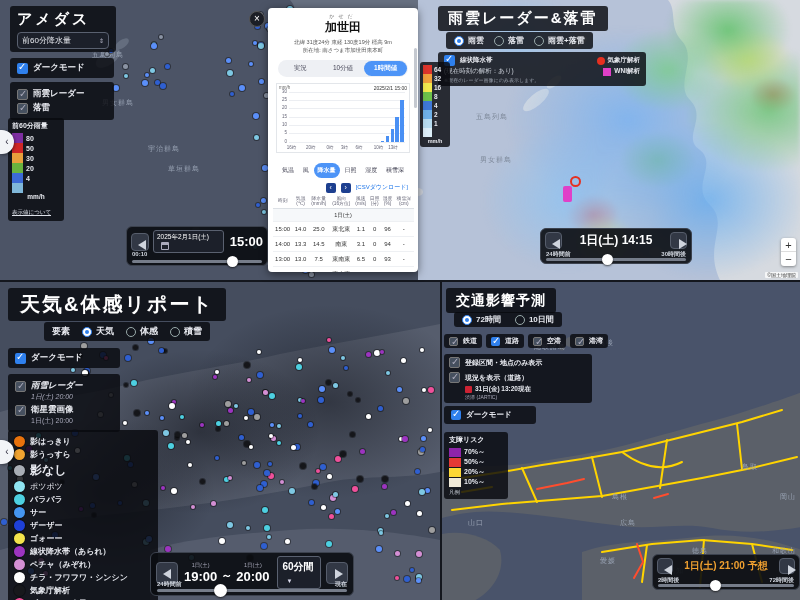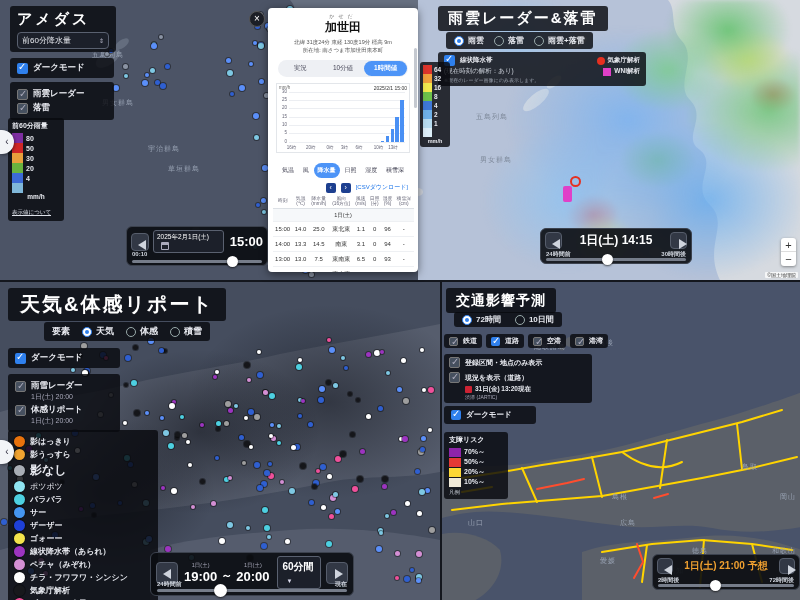--- a/index.html
+++ b/index.html
@@ -784,31 +784,31 @@
           </div>
         </span>
     </div>
 
     <div class="panel row" style="left:8px;top:66px;width:112px;height:20px;">
       <span class="cb blue"></span>
       <span style="font-size:8.5px;font-weight:bold;">ダークモード</span>
     </div>
 
     <div class="panel" style="left:8px;top:92px;width:112px;" id="bl-layers">
-        <div style="margin: 2px 0px;">
+        <div style="margin: 2px 0px; font-style: italic;">
           <div class="row">
             <div class="cb gray"></div>
             <div style="font-size: 8.5px; font-weight: bold;">雨雪レーダー</div>
           </div>
           <div style="font-size: 7px; color: rgb(170, 170, 187); margin-left: 16px;">1日(土) 20:00</div>
         </div>
         <div style="margin: 2px 0px;">
           <div class="row">
             <div class="cb gray"></div>
-            <div style="font-size: 8.5px; font-weight: bold;">体感リポート</div>
+            <div style="font-size: 8.5px; font-weight: bold;">衛星雲画像</div>
           </div>
           <div style="font-size: 7px; color: rgb(170, 170, 187); margin-left: 16px;">1日(土) 20:00</div>
         </div>
       </div>
 
     <div class="panel" style="left:8px;top:148px;width:150px;padding:4px 6px;" id="bl-legend">
         <div class="lgrow">
           <div class="lgdot" style="background: rgb(232, 114, 12);"></div>
           <div style="font-size: 8px; font-weight: bold;">影はっきり</div>
         </div>

